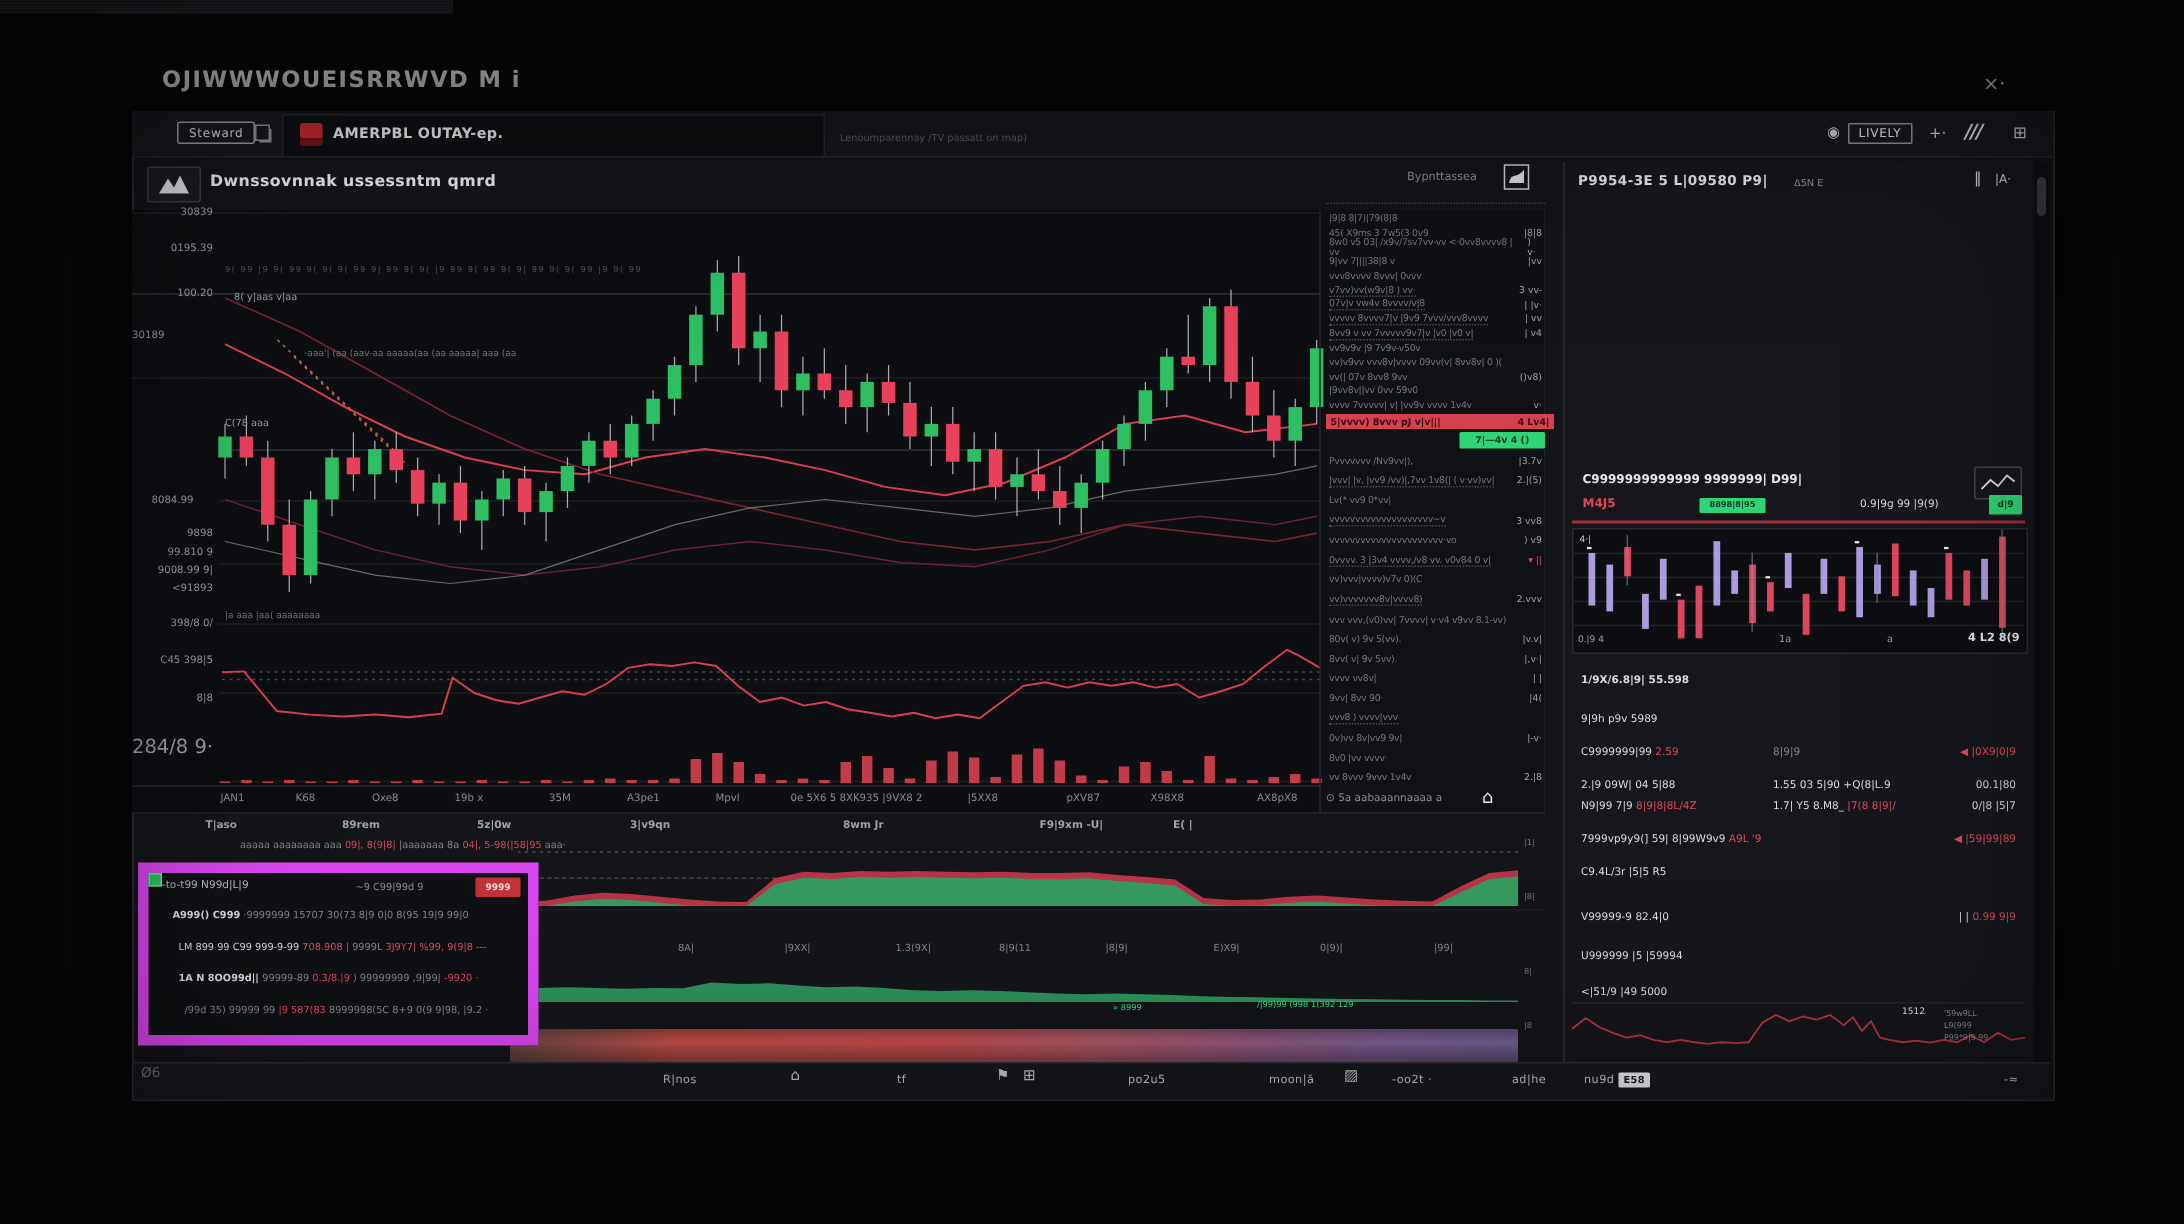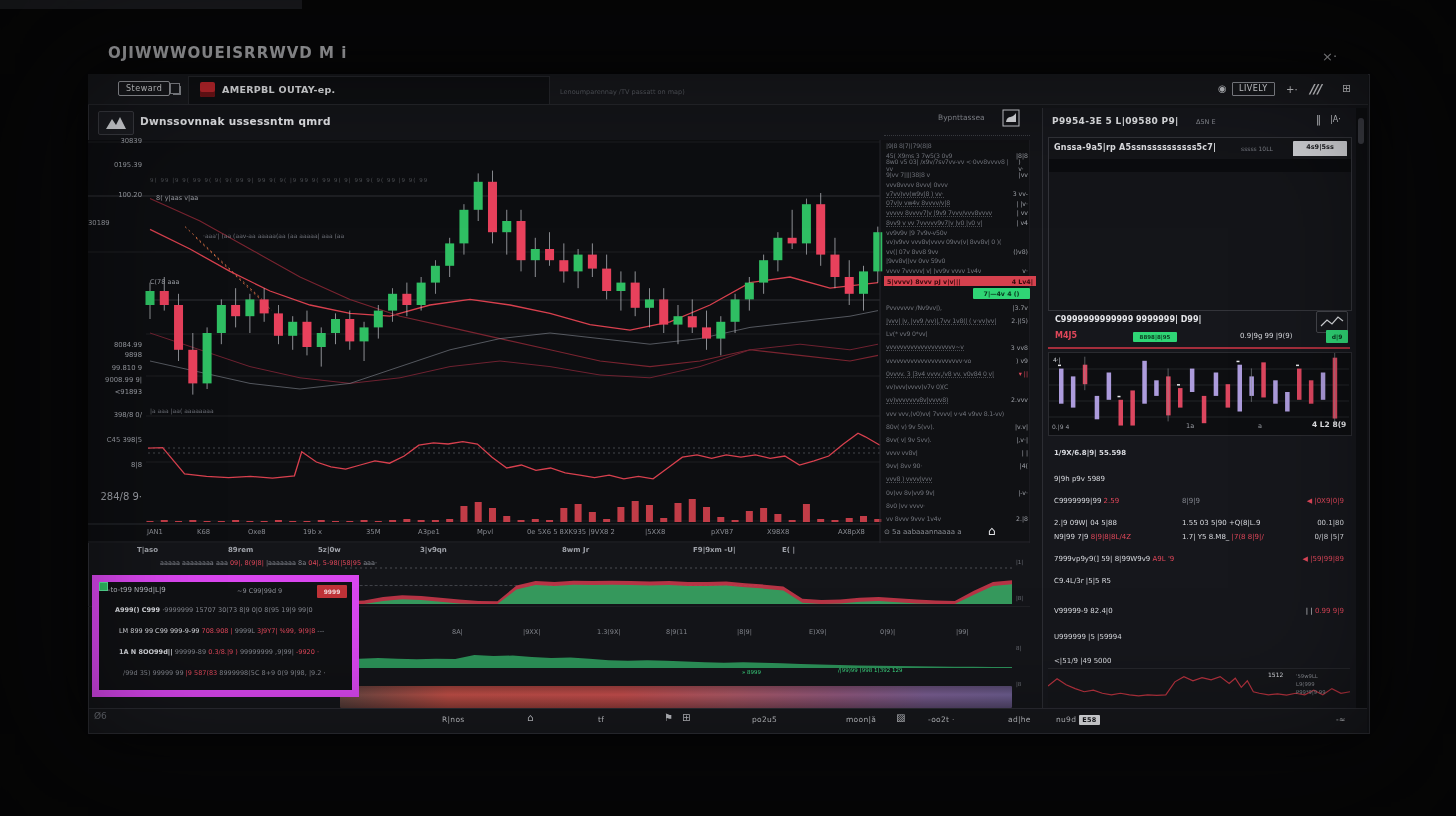--- a/index.html
+++ b/index.html
@@ -401,36 +401,20 @@
     </div>
 
   <div class="rp"></div>
   <div class="gutter"></div>
   <div class="thumb"></div>
   <div class="txt" style="left:1052px;top:117px;font-size:9px;font-weight:bold;color:#e6e7ea;letter-spacing:.3px">P9954-3E 5 L|09580 P9|</div>
   <div class="txt" style="left:1196px;top:119px;font-size:6.5px;color:#8b8e95">Δ5N E</div>
   <div class="txt" style="left:1316px;top:115px;font-size:10px;color:#cfd1d6">‖</div>
   <div class="txt" style="left:1330px;top:116px;font-size:8px;color:#cfd1d6">|A·</div>
 
-  <div class="card1">
-    <div class="txt" style="left:5px;top:6px;font-size:8px;font-weight:bold;color:#e4e5e9;letter-spacing:.2px">Gnssa-9a5|rp  A5ssnssssssssss5c7|</div>
-    <div class="txt" style="left:192px;top:8px;font-size:6px;color:#7b7e86">sssss 10LL</div>
-    <div class="silverbtn">4s9|5ss</div>
-    <div class="sub"></div>
-    <div id="card1-sub"></div>
-    <div id="card1-rows">
-        <div class="c1row txt" style="left:1048px;top:176px;width:302px"></div>
-        <div class="c1row txt" style="left:1048px;top:190px;width:302px"></div>
-        <div class="c1row txt" style="left:1048px;top:210px;width:302px"></div>
-        <div class="c1row txt" style="left:1048px;top:224px;width:302px"></div>
-        <div class="c1row txt" style="left:1048px;top:243px;width:302px"></div>
-        <div class="c1row txt" style="left:1048px;top:257px;width:302px"></div>
-        <div class="c1row txt" style="left:1048px;top:298px;width:302px"></div>
-      </div>
-  </div>
 
   <div class="txt" style="left:1055px;top:316px;font-size:8px;font-weight:bold;color:#e4e5e9">C9999999999999  9999999|  D99|</div>
   <div style="position:absolute;left:1316px;top:311px;width:30px;height:20px;border:1px solid #44454b;border-radius:2px">
     <svg width="30" height="20" viewBox="0 0 30 20">
         <polyline points="4,14 10,8 15,12 21,5 26,9" fill="none" stroke="#d8dade" stroke-width="1.2"></polyline>
       </svg>
   </div>
   <div class="txt cr" style="left:1055px;top:332px;font-size:8px;font-weight:bold">M4J5</div>
   <div class="gbadge" style="left:1133px;top:332px;width:44px;height:10px;line-height:10px">8898|8|95</div>
   <div class="txt" style="left:1240px;top:333px;font-size:7px;color:#d9dbe0">0.9|9g 99 |9(9)</div>
@@ -614,29 +598,29 @@
       <div class="bbar-item" style="left:1056px;top:715px;z-index:8">nu9d<span style="background: rgb(232, 233, 236); color: rgb(23, 24, 28); font-size: 6.5px; font-weight: bold; padding: 1px 3px; margin-left: 3px; border-radius: 1px;">E58</span></div>
       <div class="bbar-item" style="left:1336px;top:715px;z-index:8">-≈</div>
     </div>
   <div class="txt" style="left:94px;top:712px;font-size:9px;color:#6f727a;z-index:8">Ø6</div>
 
   <div class="vignette"></div>
 <div class="txt" style="left:88px;top:138px;width:54px;text-align:right;font-size:6.8px;color:#9a9da4">30839</div>
     <div class="txt" style="left:88px;top:162px;width:54px;text-align:right;font-size:6.8px;color:#9a9da4">0195.39</div>
     <div class="txt" style="left:88px;top:192px;width:54px;text-align:right;font-size:6.8px;color:#9a9da4">100.20</div>
     <div class="txt" style="left:88px;top:220px;width:54px;font-size:6.8px;color:#9a9da4">30189</div>
-    <div class="txt" style="left:88px;top:342px;width:54px;text-align:right;font-size:6.8px;color:#9a9da4">8084.99</div>
+    <div class="txt" style="left:88px;top:330px;width:54px;text-align:center;font-size:6.8px;color:#9a9da4">8084.99</div>
     <div class="txt" style="left:88px;top:352px;width:54px;text-align:right;font-size:6.8px;color:#9a9da4">9898</div>
     <div class="txt" style="left:88px;top:365px;width:54px;text-align:right;font-size:6.8px;color:#9a9da4">99.810 9</div>
     <div class="txt" style="left:88px;top:377px;width:54px;text-align:right;font-size:6.8px;color:#9a9da4">9008.99 9|</div>
     <div class="txt" style="left:88px;top:389px;width:54px;text-align:right;font-size:6.8px;color:#9a9da4">&lt;91893</div>
     <div class="txt" style="left:88px;top:412px;width:54px;text-align:right;font-size:6.8px;color:#9a9da4">398/8 0/</div>
     <div class="txt" style="left:88px;top:437px;width:54px;text-align:right;font-size:6.8px;color:#9a9da4">C45 398|5</div>
     <div class="txt" style="left:88px;top:462px;width:54px;text-align:right;font-size:6.8px;color:#9a9da4">8|8</div>
-    <div class="txt" style="left:88px;top:492px;width:54px;text-align:right;font-size:10px;color:#9a9da4">284/8 9·</div>
+    <div class="txt" style="left:88px;top:492px;width:54px;text-align:center;font-size:13px;color:#9a9da4">284/8 9·</div>
     <div class="txt" style="left:156px;top:195px;font-size:6.5px;color:#9a9da4">8( y|aas v|aa</div>
     <div class="txt" style="left:203px;top:233px;font-size:6px;color:#6f727a">·aaa'| (aa (aav-aa aaaaa(aa (aa aaaaa| aaa (aa</div>
     <div class="txt" style="left:150px;top:279px;font-size:6.5px;color:#9a9da4">C(78 aaa</div>
     <div class="txt" style="left:150px;top:408px;font-size:6px;color:#6f727a">|a aaa |aa( aaaaaaaa</div>
     <div class="txt" style="left:147px;top:529px;font-size:6.8px;color:#888b92">JAN1</div>
     <div class="txt" style="left:197px;top:529px;font-size:6.8px;color:#888b92">K68</div>
     <div class="txt" style="left:248px;top:529px;font-size:6.8px;color:#888b92">Oxe8</div>
     <div class="txt" style="left:303px;top:529px;font-size:6.8px;color:#888b92">19b x</div>
     <div class="txt" style="left:366px;top:529px;font-size:6.8px;color:#888b92">35M</div>
     <div class="txt" style="left:418px;top:529px;font-size:6.8px;color:#888b92">A3pe1</div>

